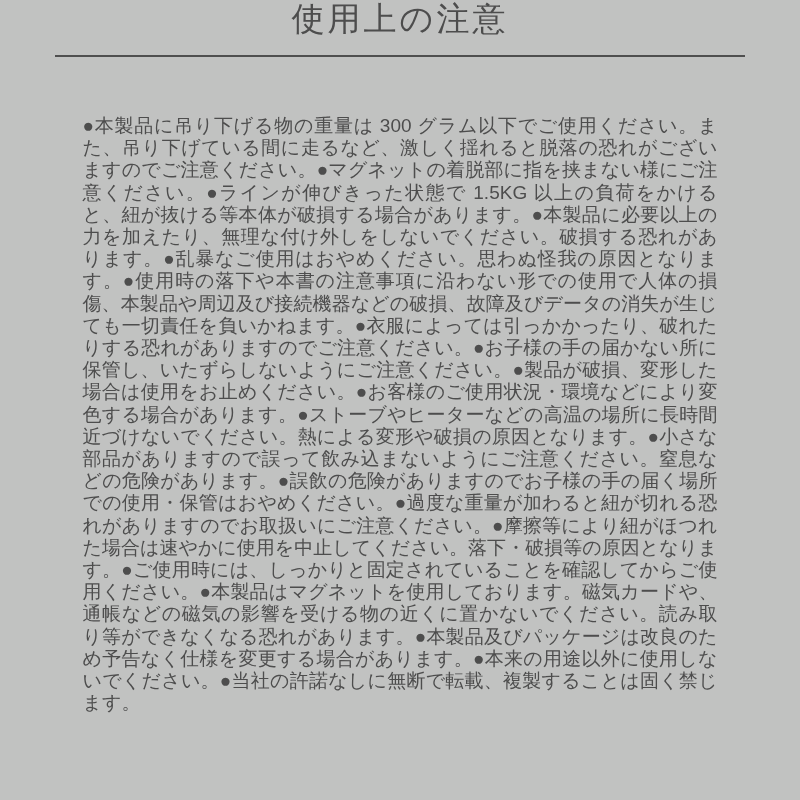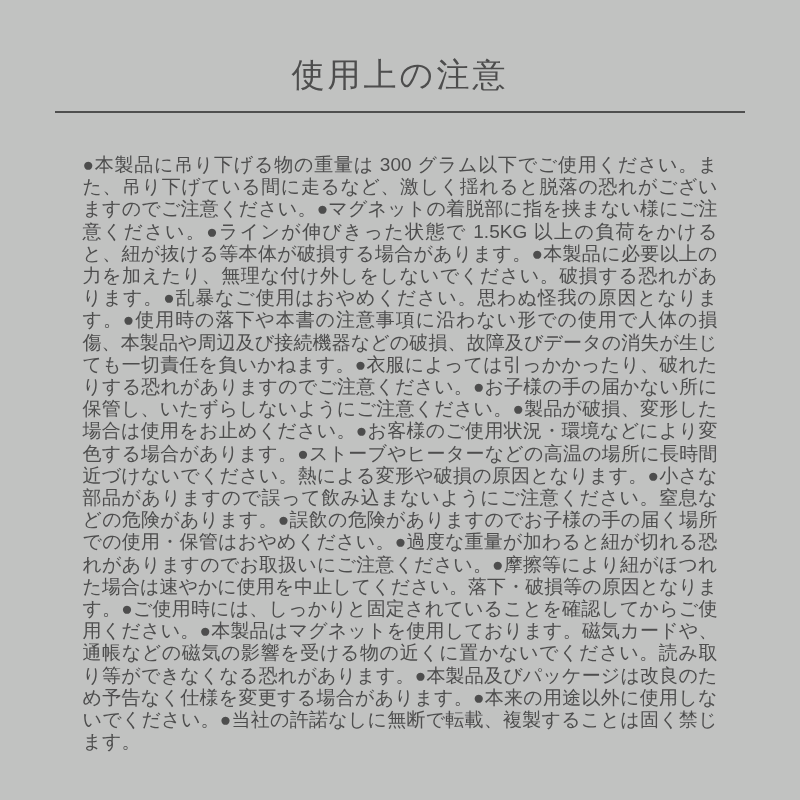--- a/index.html
+++ b/index.html
@@ -10,40 +10,39 @@
     width: 800px;
     height: 800px;
     overflow: hidden;
     background: #c1c2c1;
     font-family: "Liberation Sans", "DejaVu Sans", sans-serif;
   }
   .page {
     width: 800px;
     height: 800px;
     box-sizing: border-box;
-    padding-top: 56px;
   }
   .title {
     margin: 0;
     text-align: center;
     font-size: 33px;
     line-height: 38px;
     font-weight: 400;
     letter-spacing: 3px;
     color: #4d4d4d;
   }
   .title-divider {
     width: 690px;
     height: 2px;
     margin: 17px auto 0 auto;
     background: #4f4f4f;
   }
   .notice-text {
     width: 635px;
-    margin: 41px auto 0 auto;
+    margin: 58px auto 0 auto;
     font-size: 19px;
     line-height: 22.2px;
     color: #4d4d4d;
     text-align: justify;
     word-break: break-all;
     overflow-wrap: anywhere;
   }
 </style>
 </head>
 <body style="background: rgb(193, 194, 193);">

